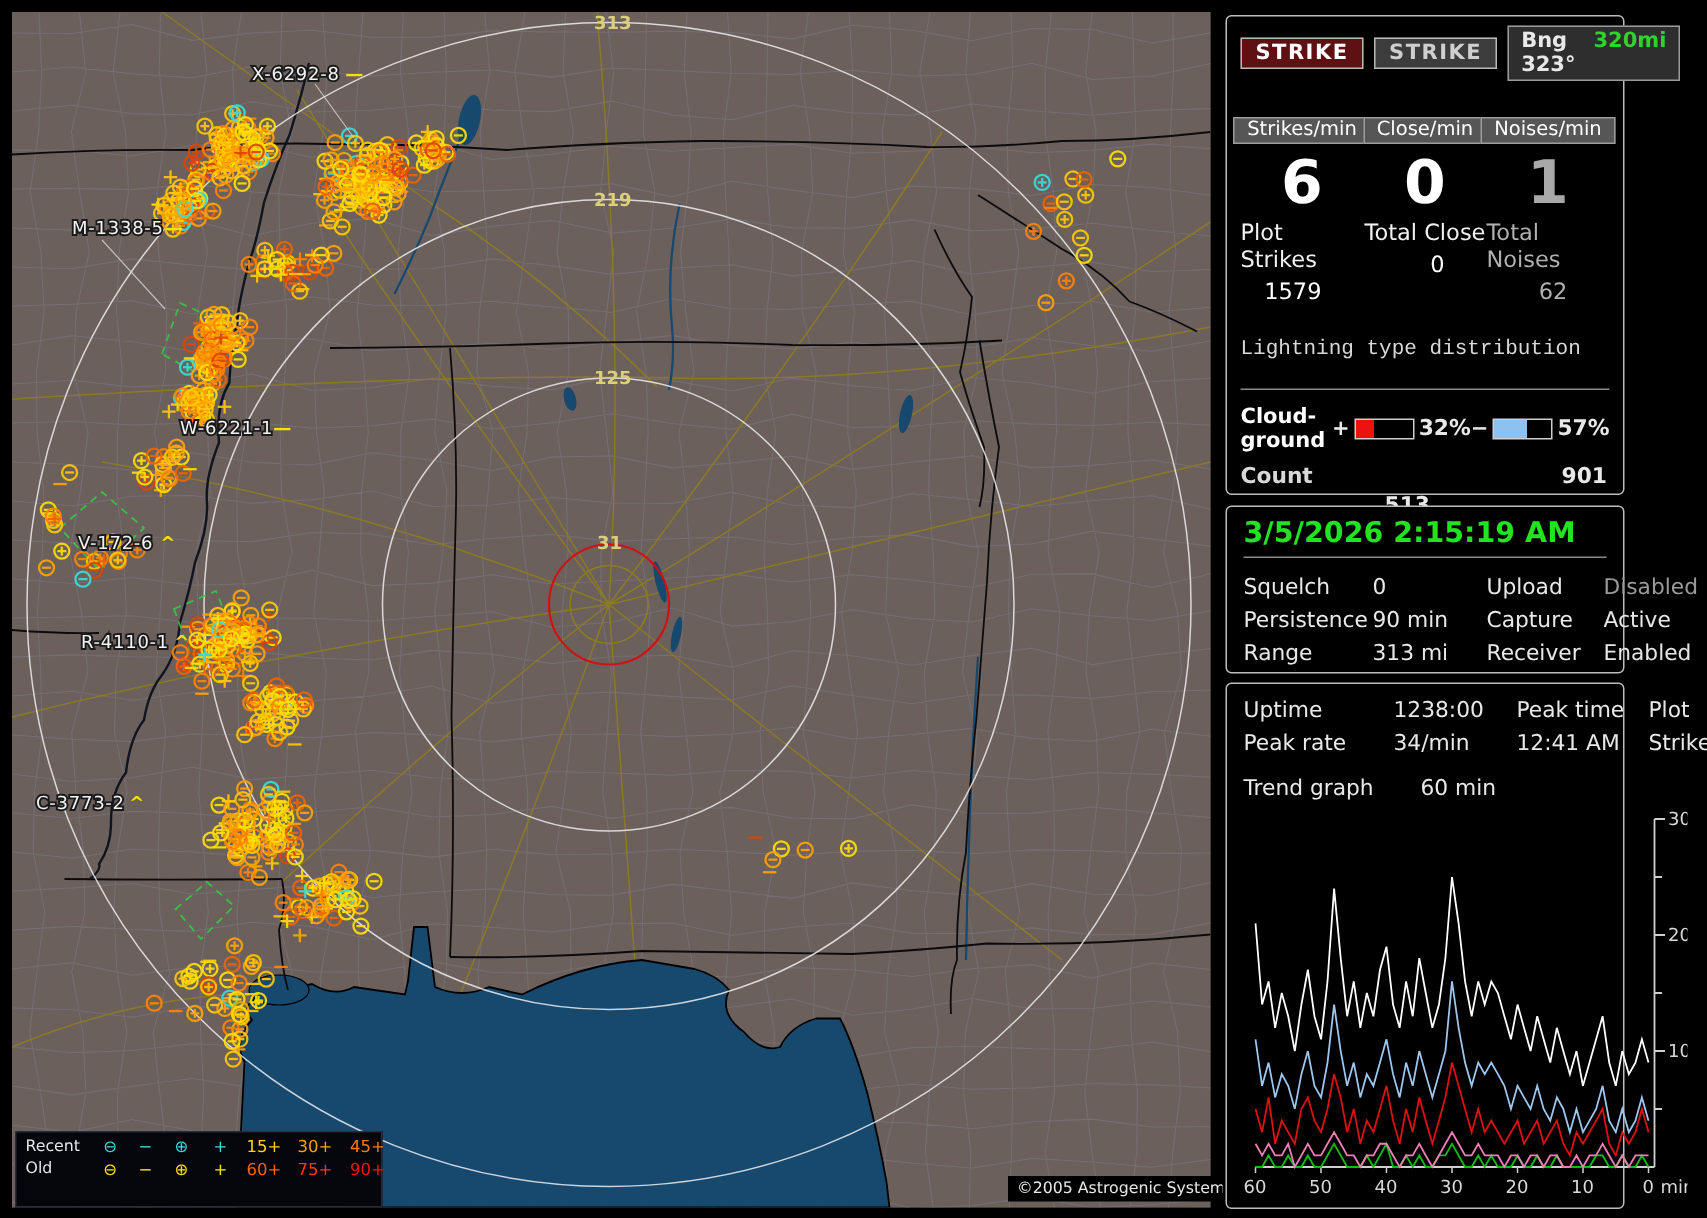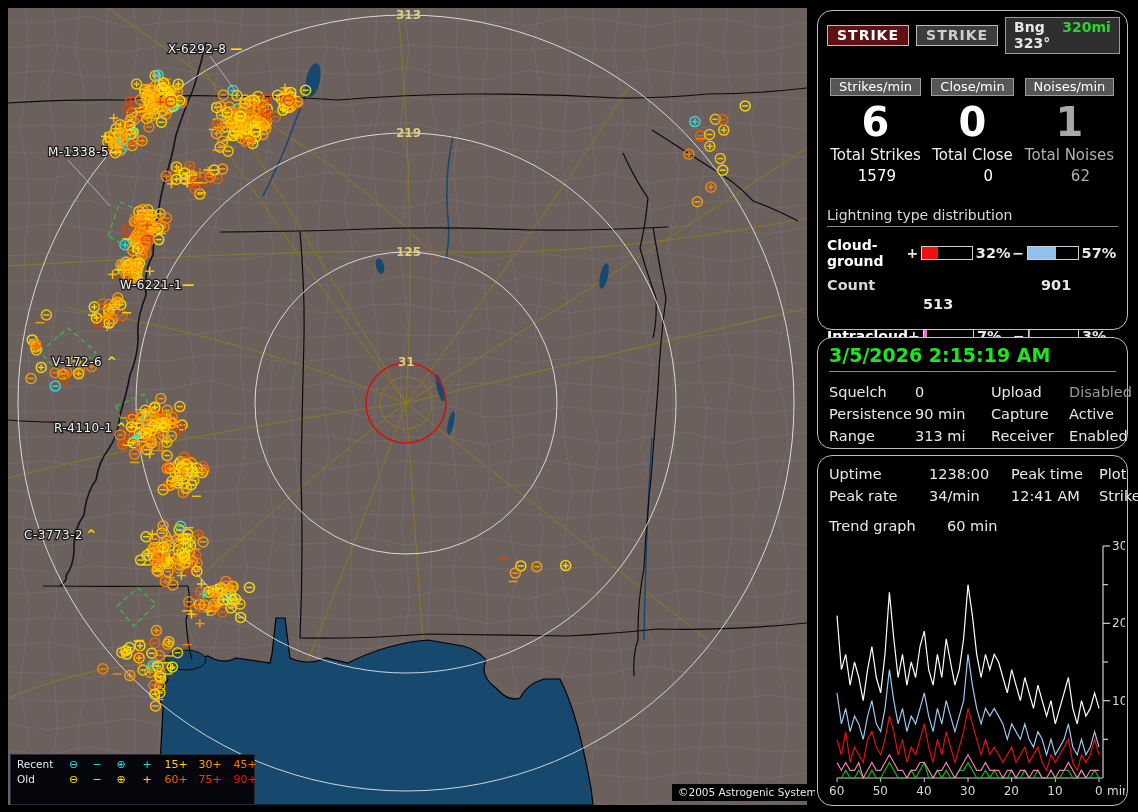--- a/index.html
+++ b/index.html
@@ -1,40 +1,40 @@
 <!DOCTYPE html>
 <html><head>
 <meta charset="utf-8">
 <style>
   html,body{margin:0;padding:0;background:#000;}
   body{width:1138px;height:812px;position:relative;overflow:hidden;
        font-family:"DejaVu Sans","Liberation Sans",sans-serif;color:#e8e8e8;}
   .map-wrap{position:absolute;left:8px;top:8px;width:799px;height:797px;background:#6c605d;}
   
   .panel{position:absolute;left:815px;top:0;width:317px;height:812px;background:#000;}
-  .gbox{position:absolute;left:2px;width:311px;border:1px solid #bdbdbd;border-radius:15px;background:#000;box-sizing:border-box;}
+  .gbox{position:absolute;left:2px;width:266px;border:1px solid #bdbdbd;border-radius:4px;background:#000;box-sizing:border-box;}
   .box1{top:10px;height:320px;padding:6px 9px;}
   .box2{top:337px;height:112px;padding:6px 11px;}
   .box3{top:455px;height:351px;padding:8px 11px;}
   .toolbar{display:flex;align-items:center;gap:7px;}
   .btn{font-weight:bold;font-size:14px;padding:1px 9px 2px;border:1px solid #b9b9b9;letter-spacing:1px;cursor:default;}
   .btn-strike{background:#5e1012;color:#fff;}
   .btn-noise{background:#3c3c3c;color:#cfcfcf;}
   .bng{margin-left:auto;border:1px solid #9a9a9a;background:#2e2e2e;font-weight:bold;font-size:14px;
        padding:1px 8px 2px;display:flex;gap:12px;}
   .bng .mi{color:#2ed32e;}
   .cols3{display:flex;margin-top:24px;}
   .col3{width:33.33%;display:flex;flex-direction:column;align-items:center;}
   .chip{background:#565656;border:1px solid #9c9c9c;color:#fff;font-size:13px;padding:0 8px 1px;}
   .bignum{font-size:40px;font-weight:bold;line-height:44px;margin-top:4px;color:#fff;}
   .bignum.dim{color:#a8a8a8;}
   .totlbl{font-size:15px;margin-top:2px;color:#f0f0f0;}
   .totval{font-size:15px;margin-top:3px;align-self:flex-end;padding-right:28px;color:#fff;}
   .dimtx{color:#b0b0b0 !important;}
-  .dist-title{margin-top:22px;font-size:14px;color:#d8d8d8;border-bottom:1px solid #8a8a8a;padding-bottom:3px;}
+  .dist-title{margin-top:22px;font-size:14px;color:#d8d8d8;border-bottom:1px solid #8a8a8a;padding-bottom:18px;font-family:Liberation Mono, monospace;}
   .dist-row{display:flex;align-items:center;margin-top:10px;font-size:14px;}
   .dist-row b{font-size:14.5px;}
   .dlabel{width:96px;font-weight:bold;color:#fff;}
   .sign{width:12px;text-align:center;font-weight:bold;}
   .pbar{width:60px;height:12px;border:1px solid #cfcfcf;margin:0 3px;position:relative;background:#000;}
   .pbar i{position:absolute;left:0;top:0;bottom:0;display:block;}
   .pct{font-weight:bold;width:44px;}
   .count-row{display:flex;margin-top:8px;font-size:14.5px;font-weight:bold;}
   .count-row .dlabel{color:#d8d8d8;}
   .cv1{width:118px;margin-top:19px;}
@@ -3288,21 +3288,21 @@
       <span class="bng">
         <span>Bng 323°</span>
         <span class="mi">320mi</span>
       </span>
     </div>
 
     <div class="cols3">
       <div class="col3">
         <span class="chip">Strikes/min</span>
         <span class="bignum">6</span>
-        <span class="totlbl">Total Strikes</span>
+        <span class="totlbl">Plot Strikes</span>
         <span class="totval">1579</span>
       </div>
       <div class="col3">
         <span class="chip">Close/min</span>
         <span class="bignum">0</span>
         <span class="totlbl">Total Close</span>
         <span class="totval">0</span>
       </div>
       <div class="col3">
         <span class="chip">Noises/min</span>

